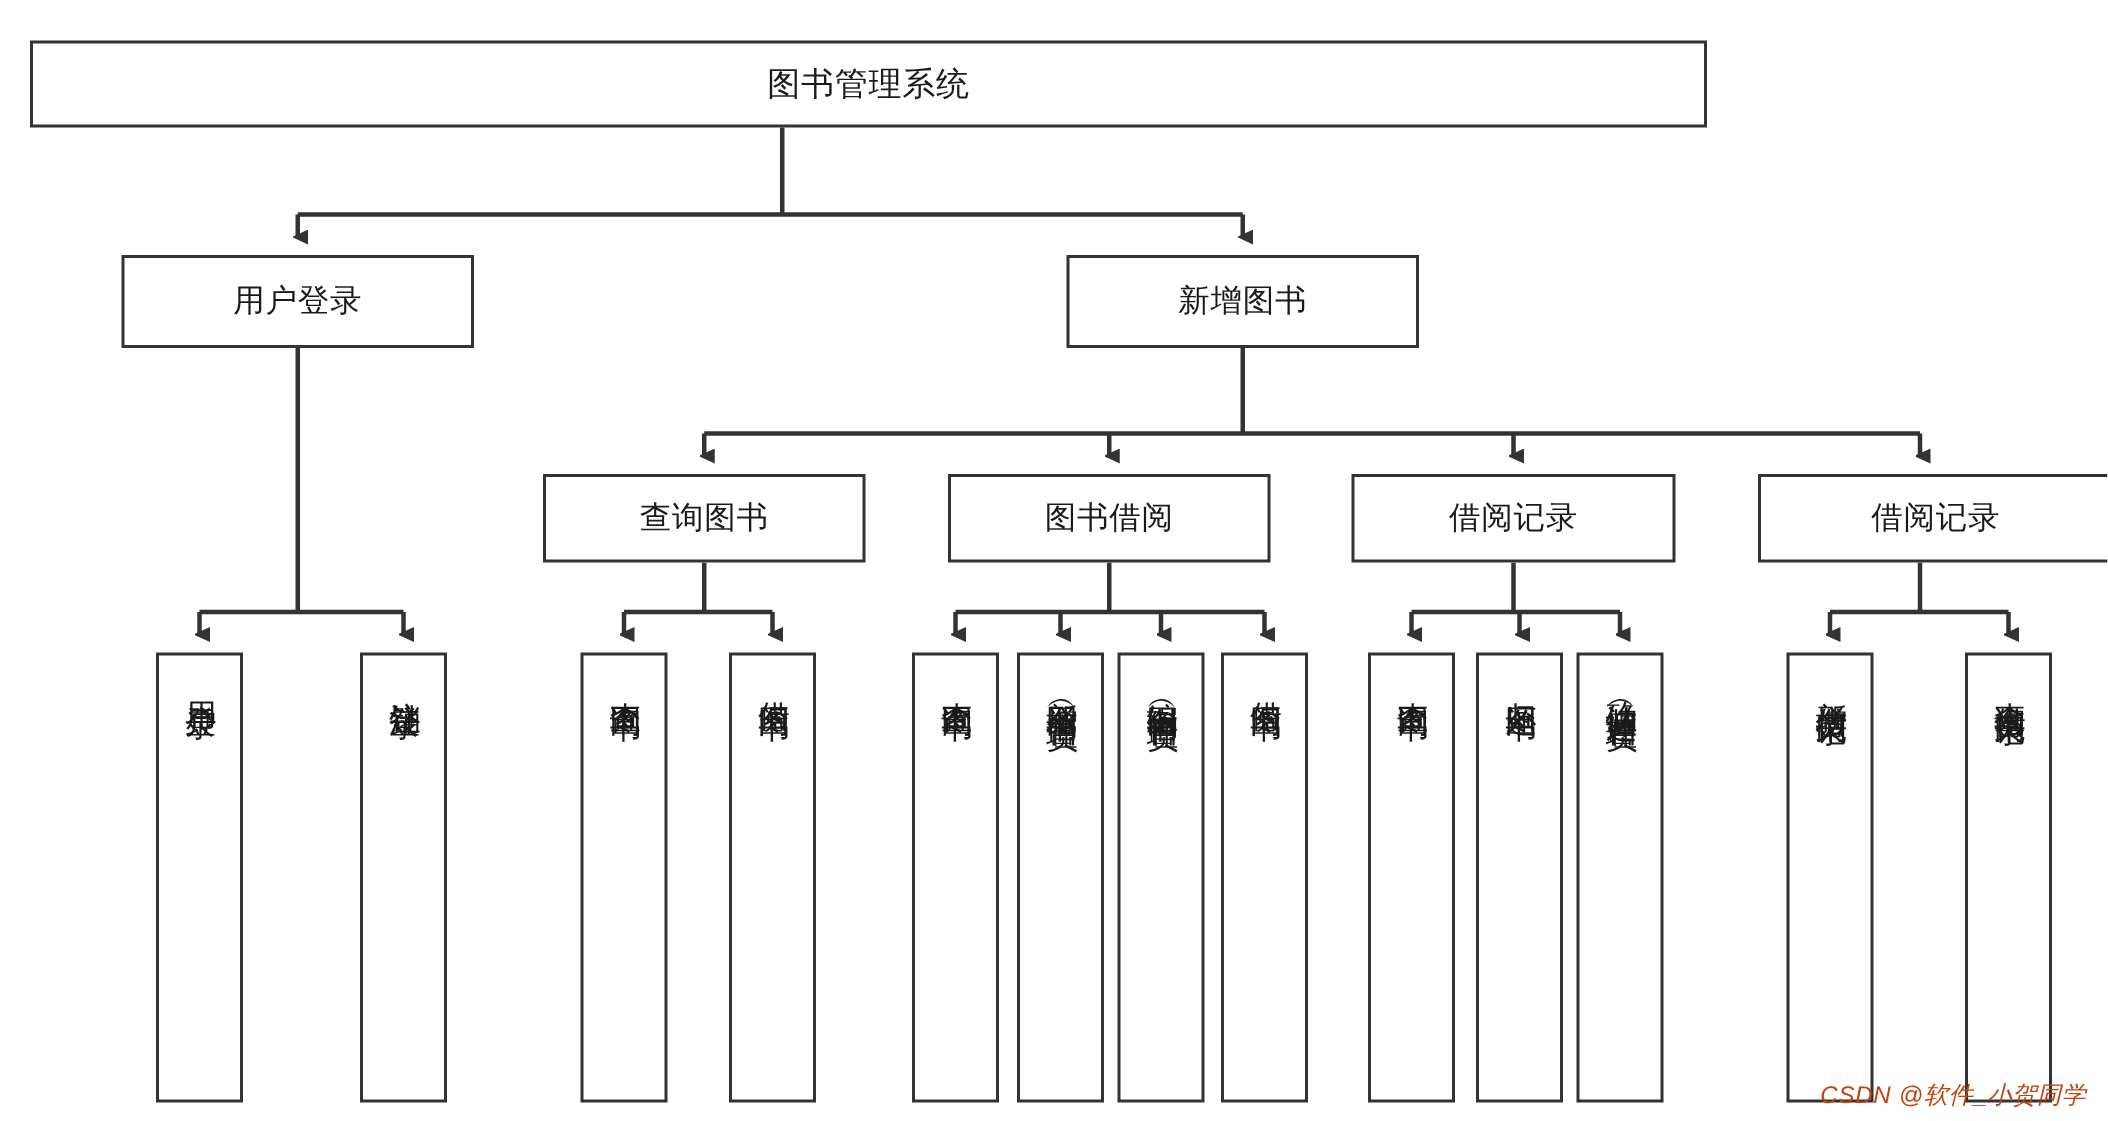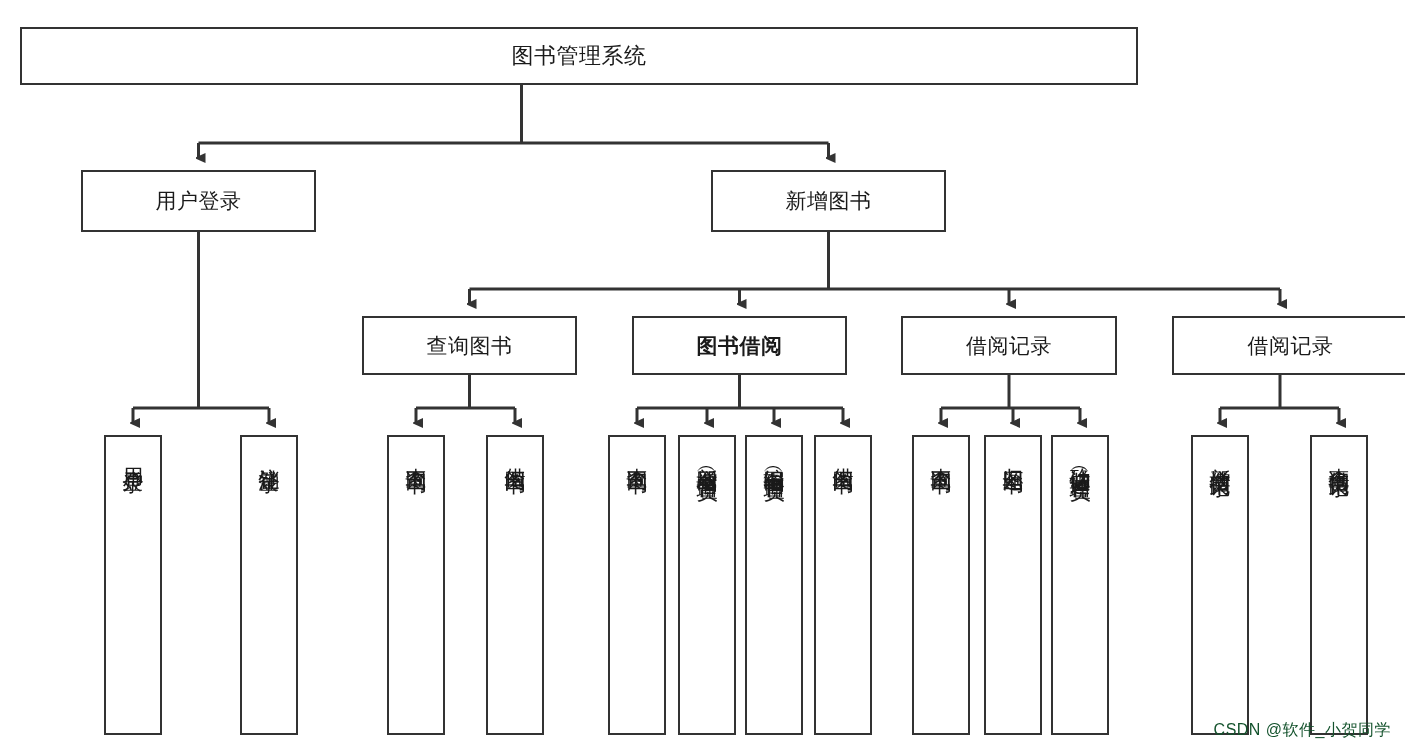--- a/index.html
+++ b/index.html
@@ -55,23 +55,24 @@
     font-size: 21px;
     letter-spacing: 2px;
     line-height: 1.05;
   }
   .node.root .label { font-size: 22px; }
   #watermark {
     position: absolute;
     right: 14px;
     bottom: 6px;
     font-size: 16px;
-    color: #14532d;
+    color: #c2410c;
     letter-spacing: 0.5px;
     white-space: nowrap;
+    font-style: italic;
   }
 </style>
 </head>
 <body>
 
 <div id="canvas">
 
   <svg id="edges" viewBox="0 0 1405 747" xmlns="http://www.w3.org/2000/svg">
     <defs>
       <marker id="arrow" markerWidth="10" markerHeight="10" refX="5" refY="7" orient="auto" markerUnits="userSpaceOnUse">
@@ -121,21 +122,21 @@
       </div>
       <div class="node horiz" style="left: 81px; top: 170px; width: 235px; height: 62px;">
         <span class="label">用户登录</span>
       </div>
       <div class="node horiz" style="left: 711px; top: 170px; width: 235px; height: 62px;">
         <span class="label">新增图书</span>
       </div>
       <div class="node horiz" style="left: 362px; top: 316px; width: 215px; height: 59px;">
         <span class="label">查询图书</span>
       </div>
-      <div class="node horiz" style="left: 632px; top: 316px; width: 215px; height: 59px; font-weight: bold;">
+      <div class="node horiz" style="left: 632px; top: 316px; width: 215px; height: 59px;">
         <span class="label">图书借阅</span>
       </div>
       <div class="node horiz" style="left: 901px; top: 316px; width: 216px; height: 59px;">
         <span class="label">借阅记录</span>
       </div>
       <div class="node horiz" style="left: 1172px; top: 316px; width: 237px; height: 59px;">
         <span class="label">借阅记录</span>
       </div>
       <div class="node vert" style="left: 104px; top: 435px; width: 58px; height: 300px;">
         <span class="label">用户登录</span>

